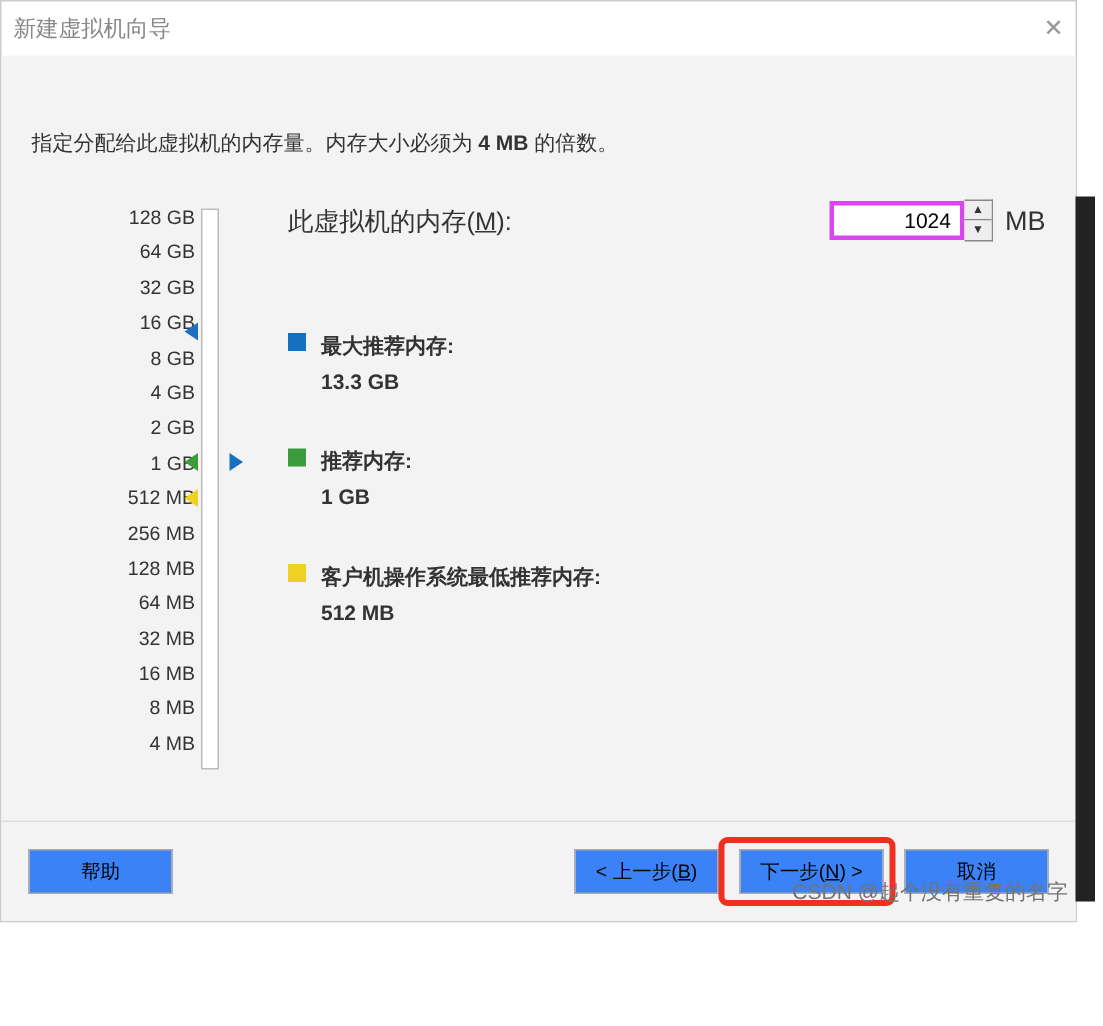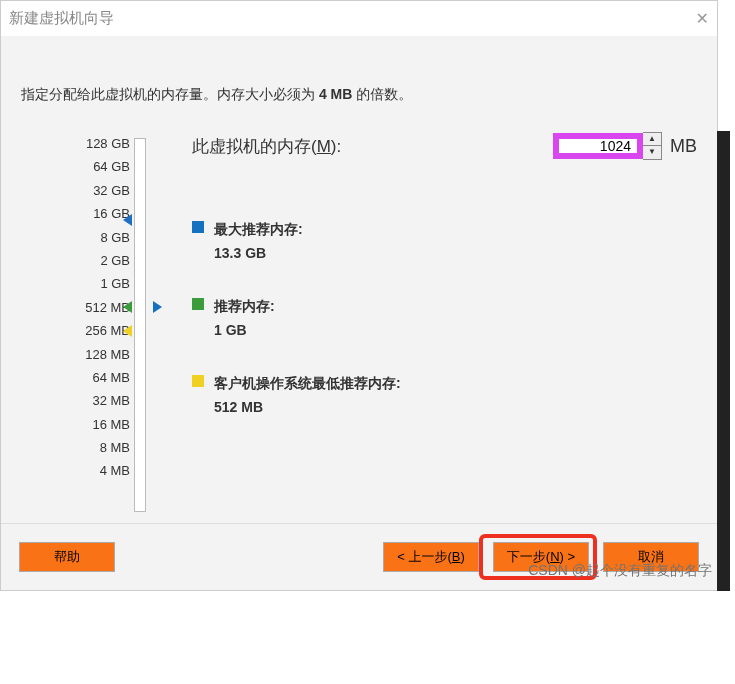--- a/index.html
+++ b/index.html
@@ -20,34 +20,34 @@
     .marker-blue-right { border-width: 6px 0 6px 9px; border-color: transparent transparent transparent #1670c0; right: -16px; }
     .marker-blue-left { border-width: 6px 9px 6px 0; border-color: transparent #1d6fc4 transparent transparent; right: 14px; }
     .marker-green-left { border-width: 6px 9px 6px 0; border-color: transparent #3b9c3b transparent transparent; right: 14px; }
     .marker-yellow-left { border-width: 6px 9px 6px 0; border-color: transparent #f0d020 transparent transparent; right: 14px; }
     .markers-layer { position: absolute; top: 6px; right: 0; width: 12px; height: 374px; }
     .info-col { flex: 1; margin-left: 46px; }
     .mem-row { display: flex; align-items: center; margin-bottom: 24px; }
     .mem-label { font-size: 17px; flex: 1; }
     .mem-label .ul { text-decoration: underline; }
     .spinner { display: flex; align-items: center; }
-    .spinner input { width: 90px; height: 26px; text-align: right; padding-right: 6px; font-size: 14px; border: 6px solid #d946ef; }
+    .spinner input { width: 90px; height: 26px; text-align: right; padding-right: 6px; font-size: 14px; border: 3px solid #d946ef; }
     .spin-btns { display: flex; flex-direction: column; border: 1px solid #888; border-left: none; }
     .spin-btn { width: 18px; height: 13px; font-size: 8px; line-height: 11px; text-align: center; background: #eee; cursor: pointer; }
     .spin-btn:first-child { border-bottom: 1px solid #888; }
     .unit { margin-left: 8px; font-size: 18px; }
     .legend-item { display: flex; align-items: flex-start; margin-top: 18px; }
     .legend-swatch { width: 12px; height: 12px; margin-right: 10px; margin-top: 3px; flex-shrink: 0; }
     .legend-text { font-size: 14px; line-height: 1.6; font-weight: bold; }
     .legend-value { margin-top: 2px; }
     .sw-blue { background: #1670c0; }
     .sw-green { background: #3b9c3b; }
     .sw-yellow { background: #f0d020; }
     .footer { background: #f3f3f3; border-top: 1px solid #ddd; padding: 10px 18px; display: flex; align-items: center; }
-    .btn { min-width: 96px; height: 30px; background: #f97316; border: 1px solid #aaa; font-size: 13px; cursor: pointer; margin-left: 6px; padding: 0 10px; }
+    .btn { min-width: 96px; height: 30px; background: #3b82f6; border: 1px solid #aaa; font-size: 13px; cursor: pointer; margin-left: 6px; padding: 0 10px; }
     .btn.help { margin-left: 0; margin-right: auto; }
     .highlight-box { border: 4px solid #ee3020; border-radius: 6px; padding: 4px; display: inline-block; }
     .watermark { position: absolute; bottom: 10px; right: 5px; color: #737373; font-size: 14px; pointer-events: none; }
     .side-dark { position: absolute; right: -13px; top: 130px; width: 13px; height: 470px; background: #222; }
     .ul { text-decoration: underline; }
   </style>
 </head>
 <body>
 
 <div class="dialog">
@@ -63,20 +63,21 @@
     </div>
 
     <div class="mem-area">
       <div class="scale-col">
         <div id="scale-labels">
             <div class="scale-label">128 GB</div>
             <div class="scale-label">64 GB</div>
             <div class="scale-label">32 GB</div>
             <div class="scale-label">16 GB</div>
             <div class="scale-label">8 GB</div>
+            <div class="scale-label">4 GB</div>
             <div class="scale-label">2 GB</div>
             <div class="scale-label">1 GB</div>
             <div class="scale-label">512 MB</div>
             <div class="scale-label">256 MB</div>
             <div class="scale-label">128 MB</div>
             <div class="scale-label">64 MB</div>
             <div class="scale-label">32 MB</div>
             <div class="scale-label">16 MB</div>
             <div class="scale-label">8 MB</div>
             <div class="scale-label">4 MB</div>

